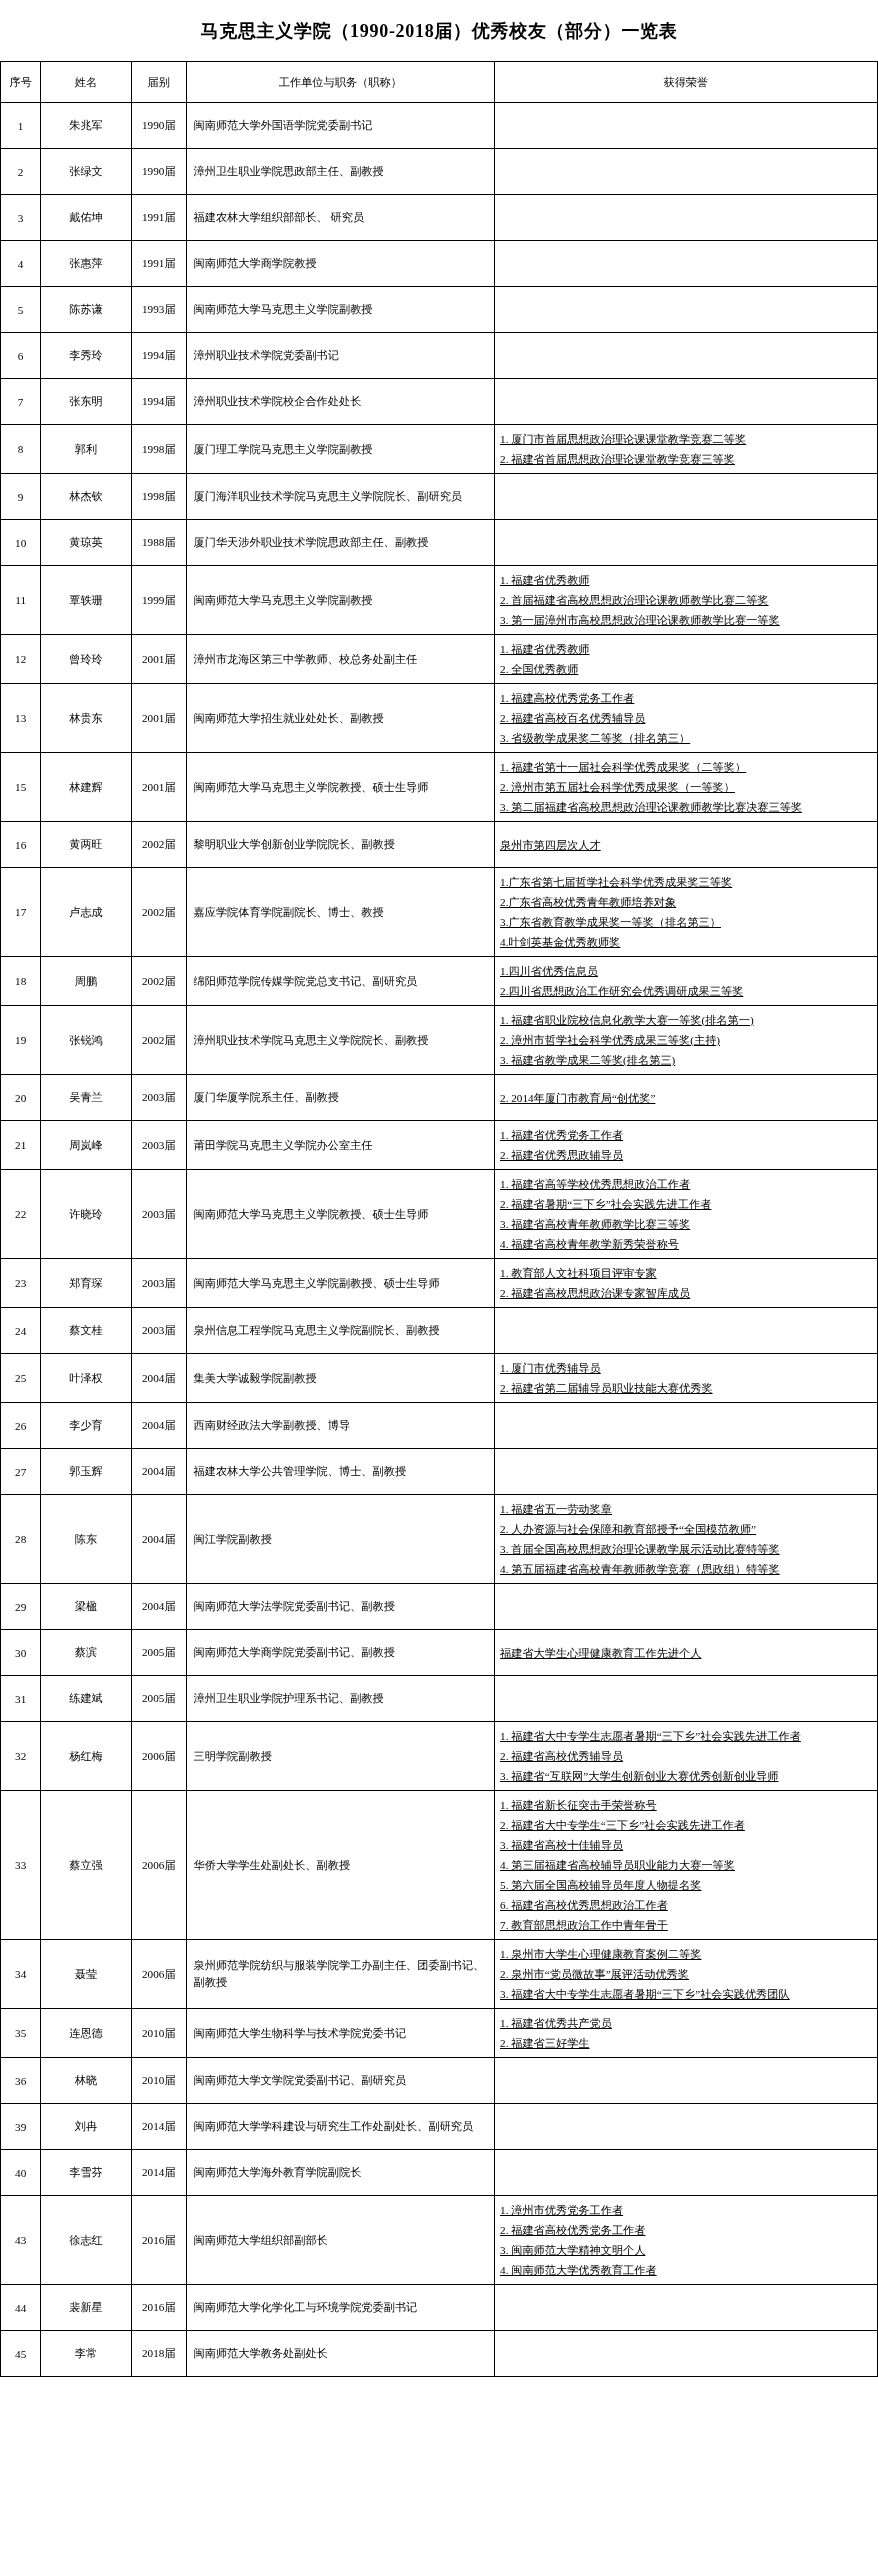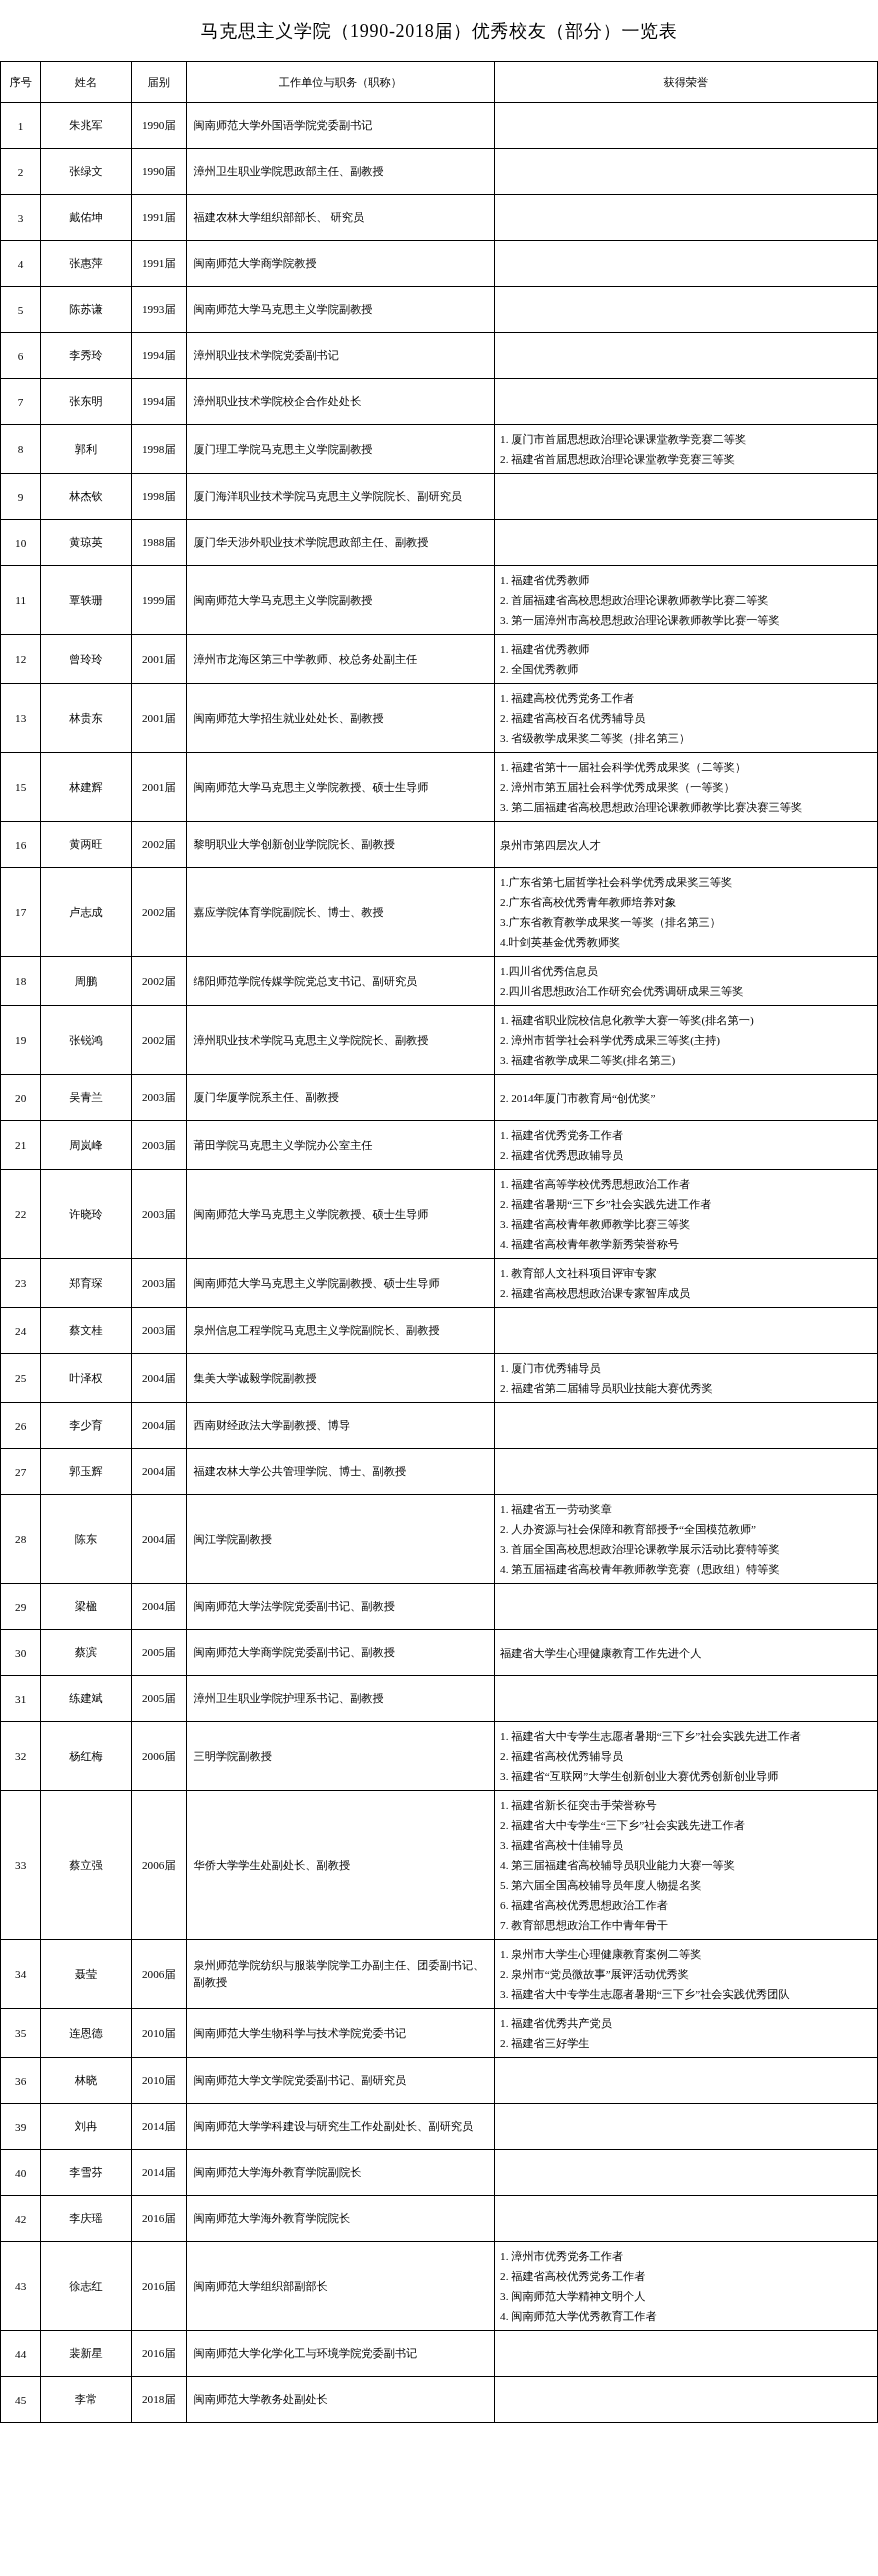--- a/index.html
+++ b/index.html
@@ -1,32 +1,32 @@
 <!DOCTYPE html>
 <html style="font-size:10.6px"><head>
 <meta charset="utf-8">
 <style>
   html,body{margin:0;padding:0;background:#ffffff;color:#000000;}
   body{font-family:"Liberation Serif","DejaVu Serif",serif;}
   .page{width:878px;margin:0 auto;background:#ffffff;}
   .title{height:61px;display:flex;align-items:center;justify-content:center;
-         font-size:18px;font-weight:normal;letter-spacing:0.7px;}
+         font-size:18px;font-weight:bold;letter-spacing:0.7px;}
   table.alumni{width:100%;border-collapse:collapse;table-layout:fixed;
                border:1.3px solid #000;}
   col.c1{width:4.6%;} col.c2{width:10.3%;} col.c3{width:6.3%;}
   col.c4{width:35.1%;} col.c5{width:43.7%;}
   th,td{border:0.7px solid #000;border-top-width:1.3px;border-bottom-width:1.3px;
         font-size:11.2px;font-weight:normal;vertical-align:middle;
         padding:4px 2.6px;box-sizing:border-box;word-break:break-all;}
   thead th{height:41px;text-align:center;}
   tbody td{height:46px;}
   td.c-num,td.c-name,td.c-class{text-align:center;}
   td.c-work{text-align:left;line-height:17px;padding:4px 6.6px;}
   td.c-honors{text-align:left;padding:4px 2.6px 4px 5.3px;}
-  td.c-honors .honor-line{line-height:20px;}
+  td.c-honors .honor-line{line-height:20px;text-decoration:underline;}
 </style>
 </head>
 <body>
 
 <div class="page">
   <div class="title">马克思主义学院（1990-2018届）优秀校友（部分）一览表</div>
 
   <table class="alumni">
     <colgroup>
       <col class="c1">
@@ -412,27 +412,20 @@
 
   <tr>
     <td class="c-num">40</td>
     <td class="c-name">李雪芬</td>
     <td class="c-class">2014届</td>
     <td class="c-work">闽南师范大学海外教育学院副院长</td>
     <td class="c-honors"></td>
   </tr>
 
 
-  <tr>
-    <td class="c-num">42</td>
-    <td class="c-name">李庆瑶</td>
-    <td class="c-class">2016届</td>
-    <td class="c-work">闽南师范大学海外教育学院院长</td>
-    <td class="c-honors"></td>
-  </tr>
 
   <tr>
     <td class="c-num">43</td>
     <td class="c-name">徐志红</td>
     <td class="c-class">2016届</td>
     <td class="c-work">闽南师范大学组织部副部长</td>
     <td class="c-honors">
             <div class="honor-line">1. 漳州市优秀党务工作者</div>
             <div class="honor-line">2. 福建省高校优秀党务工作者</div>
             <div class="honor-line">3. 闽南师范大学精神文明个人</div>

